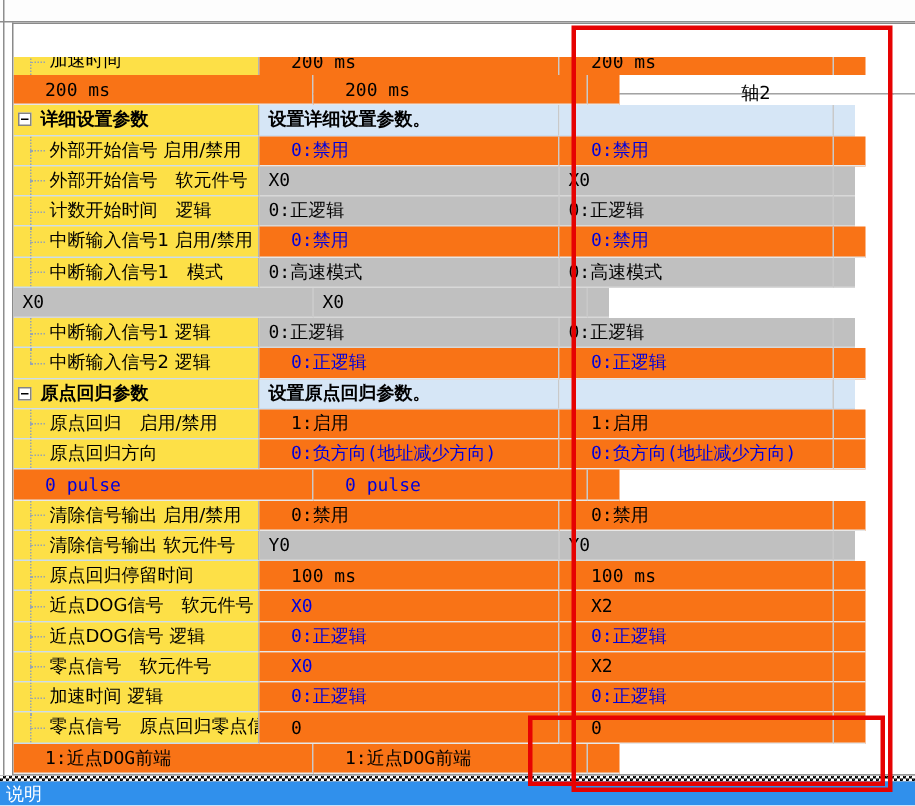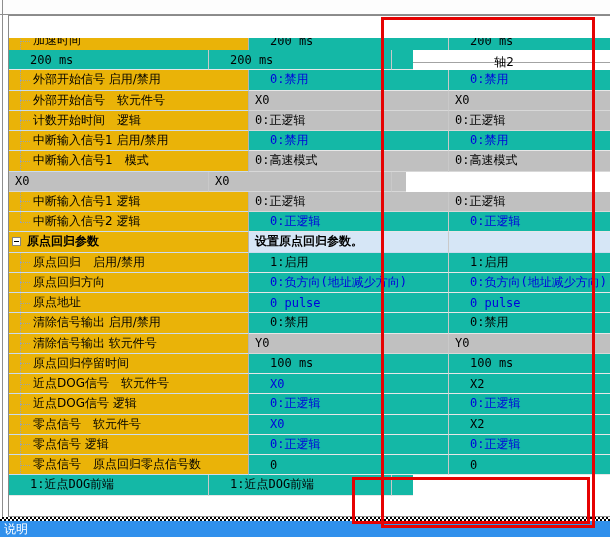--- a/index.html
+++ b/index.html
@@ -35,35 +35,35 @@
   }
   .w-lab { width:204px; }
   .w-v1  { width:200px; }
   .w-v2  { width:183px; }
   .w-fill{ width:14px; border-right:none; }
   .row { display:flex; height:20.26px; }
   .row.clipped { height:12px; overflow:hidden; }
   .row.clipped .cell { height:20px; position:relative; top:-7px; }
   .cell { flex:0 0 auto; display:flex; align-items:center; overflow:hidden; white-space:nowrap; }
   .lab {
-    width:240px; background:#eab308;
+    width:164px; background:#fde047;
     border-right:1px solid #b4b4b4; border-bottom:1px solid #cadcee;
     color:#000;
     align-items:center;
   }
   .val {
     border-right:1px solid #c9c9c9; border-bottom:1px solid #e7e7e7;
     padding-left:6px;
     font-family:"DejaVu Sans Mono","DejaVu Sans",monospace,sans-serif;
     font-size:12px;
   }
   .v1 { width:200px; }
   .v2 { width:183px; }
   .fill { width:14px; border-right:none; border-bottom:1px solid #e7e7e7; }
-  .bg-white { background:#14b8a6;padding-left:21px; }
+  .bg-white { background:#f97316;padding-left:21px; }
   .bg-gray  { background:#c0c0c0; border-bottom-color:#d8d8d8; }
   .bg-blue  { background:#d6e6f6; border-bottom-color:#cadcee; }
   .c-b { color:#0000dd; }
   .c-k { color:#000000; }
   .section .lt { font-weight:bold; }
   .desc { font-weight:bold; color:#000; }
   
   .tree { position:relative; width:24px; height:100%; flex:0 0 24px; }
   .tree::before {
     content:''; position:absolute; left:11px; top:0; bottom:0;
@@ -123,20 +123,29 @@
         </div>
         <div class="cell val v1 bg-white c-k">200 ms</div>
         <div class="cell val v2 bg-white c-k">200 ms</div>
         <div class="cell fill bg-white"></div>
       </div>
       <div class="row child last">
         <div class="cell val v1 bg-white c-k">200 ms</div>
         <div class="cell val v2 bg-white c-k">200 ms</div>
         <div class="cell fill bg-white"></div>
       </div>
+      <div class="row section">
+        <div class="cell lab">
+          <span class="minus"></span>
+          <span class="lt">详细设置参数</span>
+        </div>
+        <div class="cell val v1 bg-blue desc c-k">设置详细设置参数。</div>
+        <div class="cell val v2 bg-blue c-k"></div>
+        <div class="cell fill bg-blue"></div>
+      </div>
       <div class="row child">
         <div class="cell lab">
           <span class="tree"></span>
           <span class="lt">外部开始信号 启用/禁用</span>
         </div>
         <div class="cell val v1 bg-white c-b">0:禁用</div>
         <div class="cell val v2 bg-white c-b">0:禁用</div>
         <div class="cell fill bg-white"></div>
       </div>
       <div class="row child">
@@ -219,24 +228,20 @@
       <div class="row child">
         <div class="cell lab">
           <span class="tree"></span>
           <span class="lt">原点回归方向</span>
         </div>
         <div class="cell val v1 bg-white c-b">0:负方向(地址减少方向)</div>
         <div class="cell val v2 bg-white c-b">0:负方向(地址减少方向)</div>
         <div class="cell fill bg-white"></div>
       </div>
       <div class="row child">
-        <div class="cell lab">
-          <span class="tree"></span>
-          <span class="lt">原点地址</span>
-        </div>
         <div class="cell val v1 bg-white c-b">0 pulse</div>
         <div class="cell val v2 bg-white c-b">0 pulse</div>
         <div class="cell fill bg-white"></div>
       </div>
       <div class="row child">
         <div class="cell lab">
           <span class="tree"></span>
           <span class="lt">清除信号输出 启用/禁用</span>
         </div>
         <div class="cell val v1 bg-white c-k">0:禁用</div>
@@ -284,21 +289,21 @@
           <span class="tree"></span>
           <span class="lt">零点信号　软元件号</span>
         </div>
         <div class="cell val v1 bg-white c-b">X0</div>
         <div class="cell val v2 bg-white c-k">X2</div>
         <div class="cell fill bg-white"></div>
       </div>
       <div class="row child">
         <div class="cell lab">
           <span class="tree"></span>
-          <span class="lt">零点信号 逻辑</span>
+          <span class="lt">加速时间 逻辑</span>
         </div>
         <div class="cell val v1 bg-white c-b">0:正逻辑</div>
         <div class="cell val v2 bg-white c-b">0:正逻辑</div>
         <div class="cell fill bg-white"></div>
       </div>
       <div class="row child">
         <div class="cell lab">
           <span class="tree"></span>
           <span class="lt">零点信号　原点回归零点信号数</span>
         </div>

